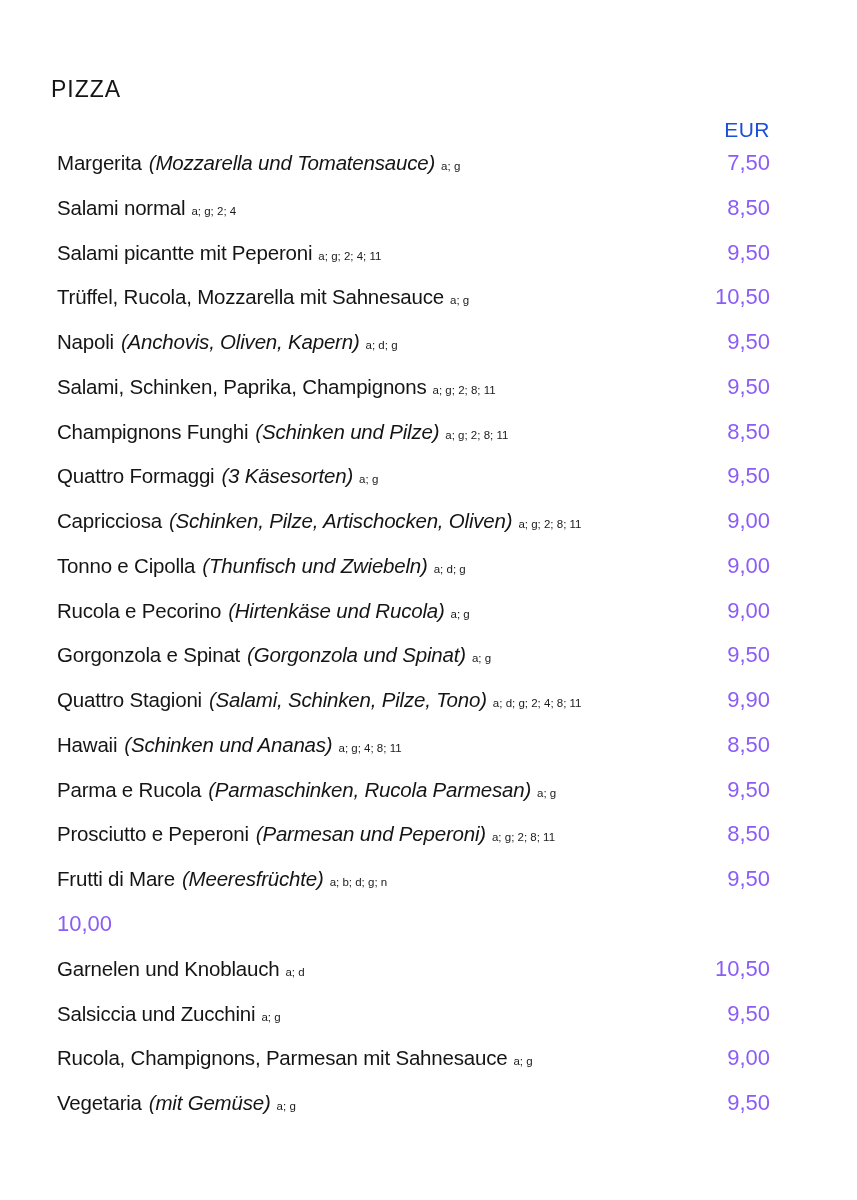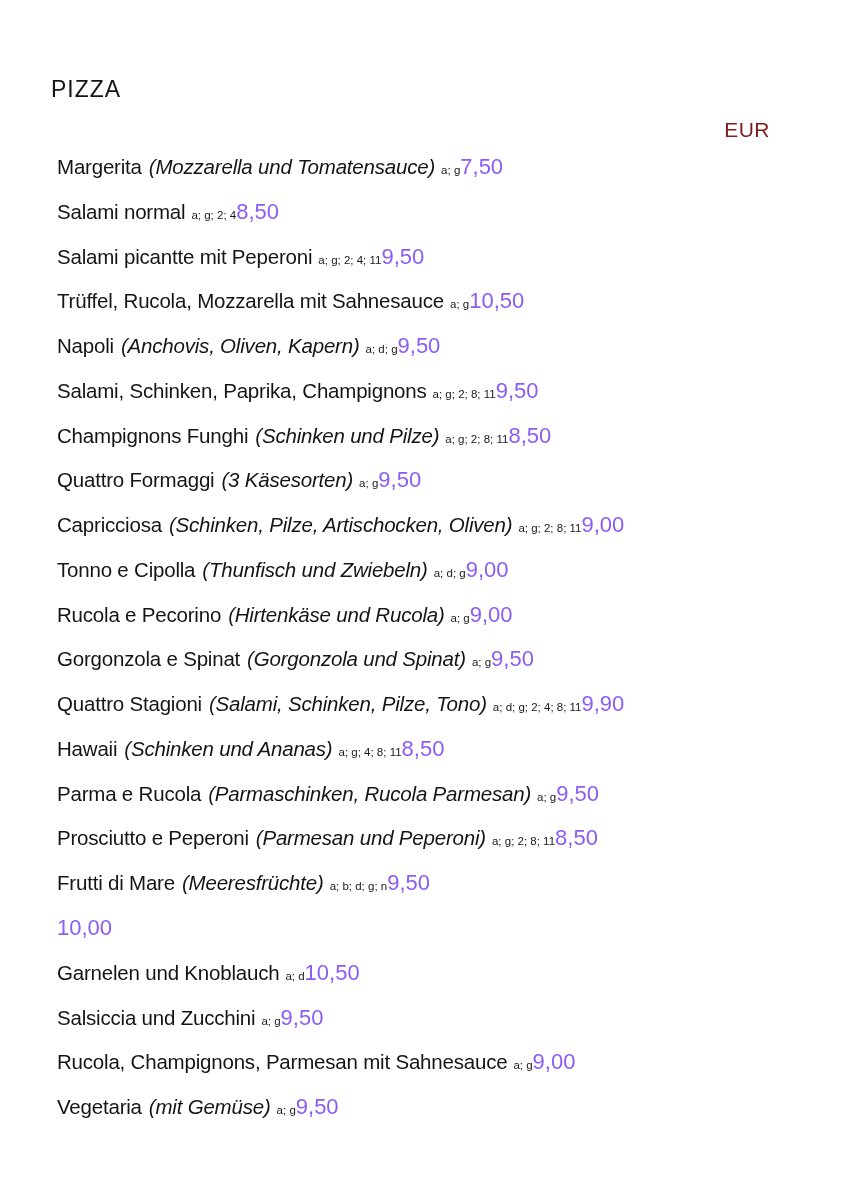--- a/index.html
+++ b/index.html
@@ -22,31 +22,32 @@
     color: #151515;
   }
   .currency-header {
     position: absolute;
     right: 87px; top: 119px;
     font-size: 21px;
     line-height: 1;
     letter-spacing: 0.5px;
     font-weight: 400;
     text-align: right;
-    color: #7f1d1d;
+    color: #1d4ed8;
   }
   .rows {
     position: absolute;
     left: 57px; right: 87px; top: 148px;
   }
   .row {
     display: flex;
+    justify-content: space-between;
     align-items: baseline;
     height: 44.77px;
-    line-height: 37px;
+    line-height: 29px;
     white-space: nowrap;
   }
   .item-left { letter-spacing: -0.2px; }
   .item-name {
     font-size: 20.5px;
     font-weight: 400;
     color: #151515;
   }
   .item-desc {
     font-size: 20.5px;

